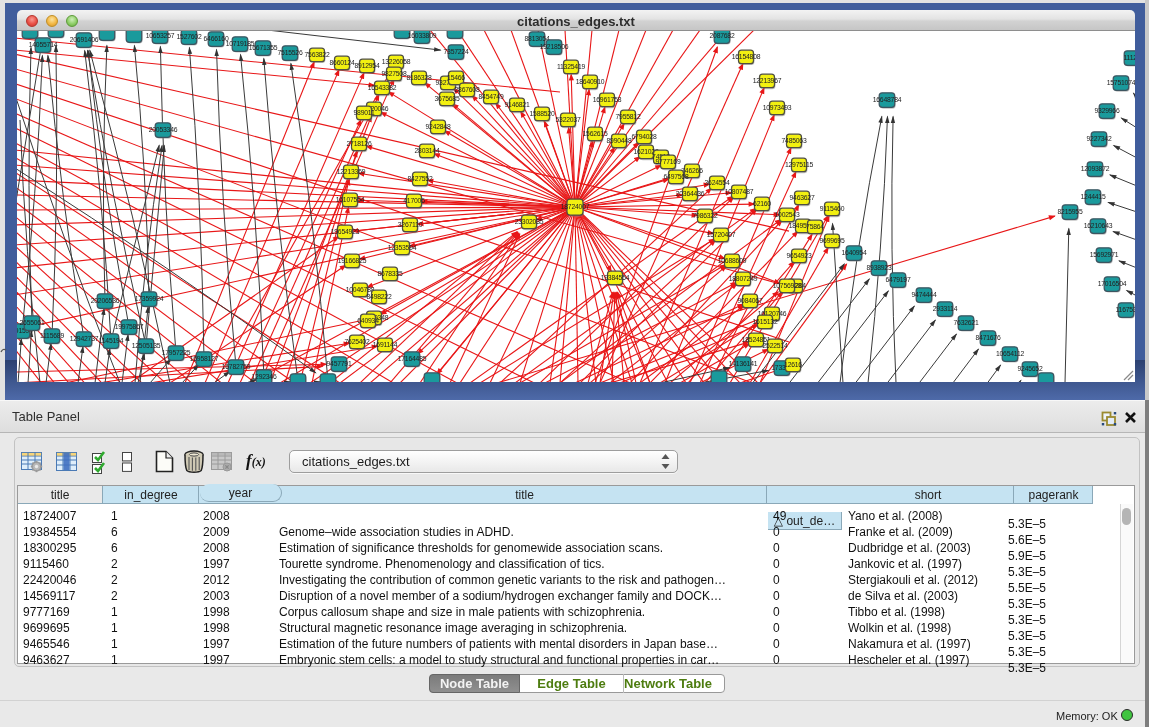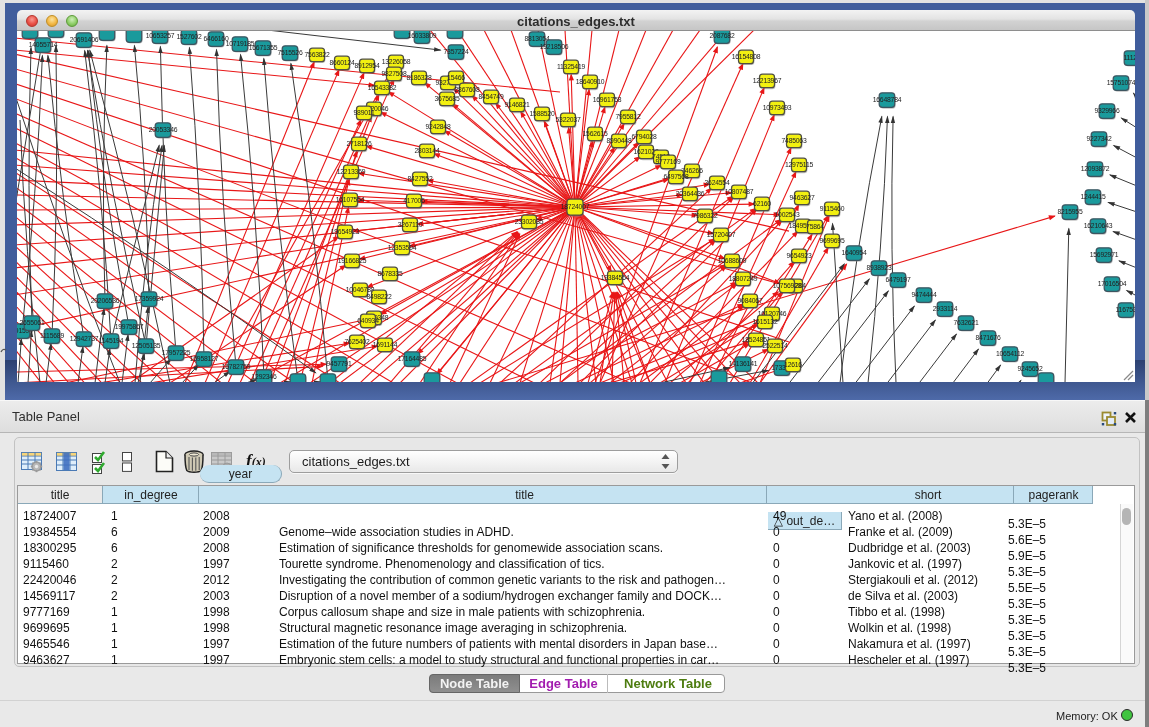--- a/index.html
+++ b/index.html
@@ -765,21 +765,21 @@
 <div class="abs" style="left:302px;top:454px;font-size:13px;color:#1c1c1c;">citations_edges.txt</div>
 <svg class="abs" style="left:660px;top:453px" width="11" height="17" viewBox="0 0 11 17">
   <path d="M5.5 1 L9.5 6 H1.5 z" fill="#555"></path>
     <path d="M5.5 16 L1.5 11 H9.5 z" fill="#555"></path>
 </svg>
 
 <div class="abs" style="left:17px;top:485px;width:1118px;height:179px;background:#fff;border:1px solid #9a9a9a;"></div>
 <div class="abs" style="left:18px;top:486px;width:1075px;height:18px;background:#c5e3f2;border-bottom:1px solid #8aa8b8;"></div>
 <div class="abs hdr" style="left:18px;top:486px;width:85px;background:#e9e9e9;">title</div>
 <div class="abs hdr" style="left:104px;top:486px;width:95px;">in_degree</div>
-<div class="abs hdr" style="left:200px;top:465px;width:82px;border-radius:9px;">year</div>
+<div class="abs hdr" style="left:200px;top:484px;width:82px;border-radius:9px;">year</div>
 <div class="abs hdr" style="left:283px;top:486px;width:484px;">title</div>
 <div class="abs hdr" style="left:768px;top:512px;width:74px;">△ out_de…</div>
 <div class="abs hdr" style="left:843px;top:486px;width:171px;">short</div>
 <div class="abs hdr" style="left:1015px;top:486px;width:78px;">pagerank</div>
 <style>
 .hdr { height:18px; font-size:12px; color:#222; text-align:center; line-height:18px;
   border-right:1px solid #8aa8b8; border-bottom:1px solid #8aa8b8; background:#c5e3f2; }
 .tr { position:absolute; left:18px; width:1100px; height:16px; font-size:12px; color:#111; }
 .tr span { position:absolute; top:1px; white-space:nowrap; overflow:hidden; }
 .c0 { left:5px; width:80px; } .c1 { left:93px; width:90px; } .c2 { left:185px; width:80px; }
@@ -875,21 +875,21 @@
     <span class="c5">Hescheler et al. (1997)</span>
     <span class="c6">5.3E–5</span>
   </div>
 
 <div class="abs" style="left:1120px;top:504px;width:13px;height:159px;background:#fafafa;border-left:1px solid #d5d5d5;"></div>
 <div class="abs" style="left:1122px;top:508px;width:9px;height:17px;background:#b5b5b5;border-radius:5px;"></div>
 
 <div class="abs" style="left:429px;top:674px;width:296px;height:19px;border:1px solid #999;border-radius:4px;background:#fff;"></div>
 <div class="abs" style="left:429px;top:674px;width:91px;height:19px;border-radius:4px 0 0 4px;background:linear-gradient(180deg,#7b7b7b,#8f8f8f);border:1px solid #666;
   color:#f3f3f3;font-size:13px;font-weight:bold;text-align:center;line-height:18px;">Node Table</div>
-<div class="abs" style="left:520px;top:674px;width:88px;height:19px;color:#a21caf;font-size:13px;font-weight:bold;text-align:center;line-height:19px;border-right:1px solid #bbb;">Edge Table</div>
+<div class="abs" style="left:520px;top:674px;width:104px;height:19px;color:#4d7c0f;font-size:13px;font-weight:bold;text-align:center;line-height:19px;border-right:1px solid #bbb;">Edge Table</div>
 <div class="abs" style="left:612px;top:674px;width:112px;height:19px;color:#4d7c0f;font-size:13px;font-weight:bold;text-align:center;line-height:19px;">Network Table</div>
 
 <div class="abs" style="left:0;top:700px;width:1149px;height:27px;background:#e9e9e9;border-top:1px solid #d2d2d2;"></div>
 <div class="abs" style="left:1056px;top:710px;font-size:11px;color:#222;">Memory: OK</div>
 <div class="abs" style="left:1121px;top:709px;width:12px;height:12px;border-radius:50%;background:#3fc43f;border:1.5px solid #2a2a2a;"></div>
 <svg class="abs" style="left:0px;top:346px" width="8" height="10" viewBox="0 0 8 10">
     <path d="M1 6 Q3 2 6 4" stroke="#555" stroke-width="1.3" fill="none"></path>
   </svg>
 
 <div class="abs" style="left:1145px;top:0;width:4px;height:400px;background:#c9c9c9;"></div>

